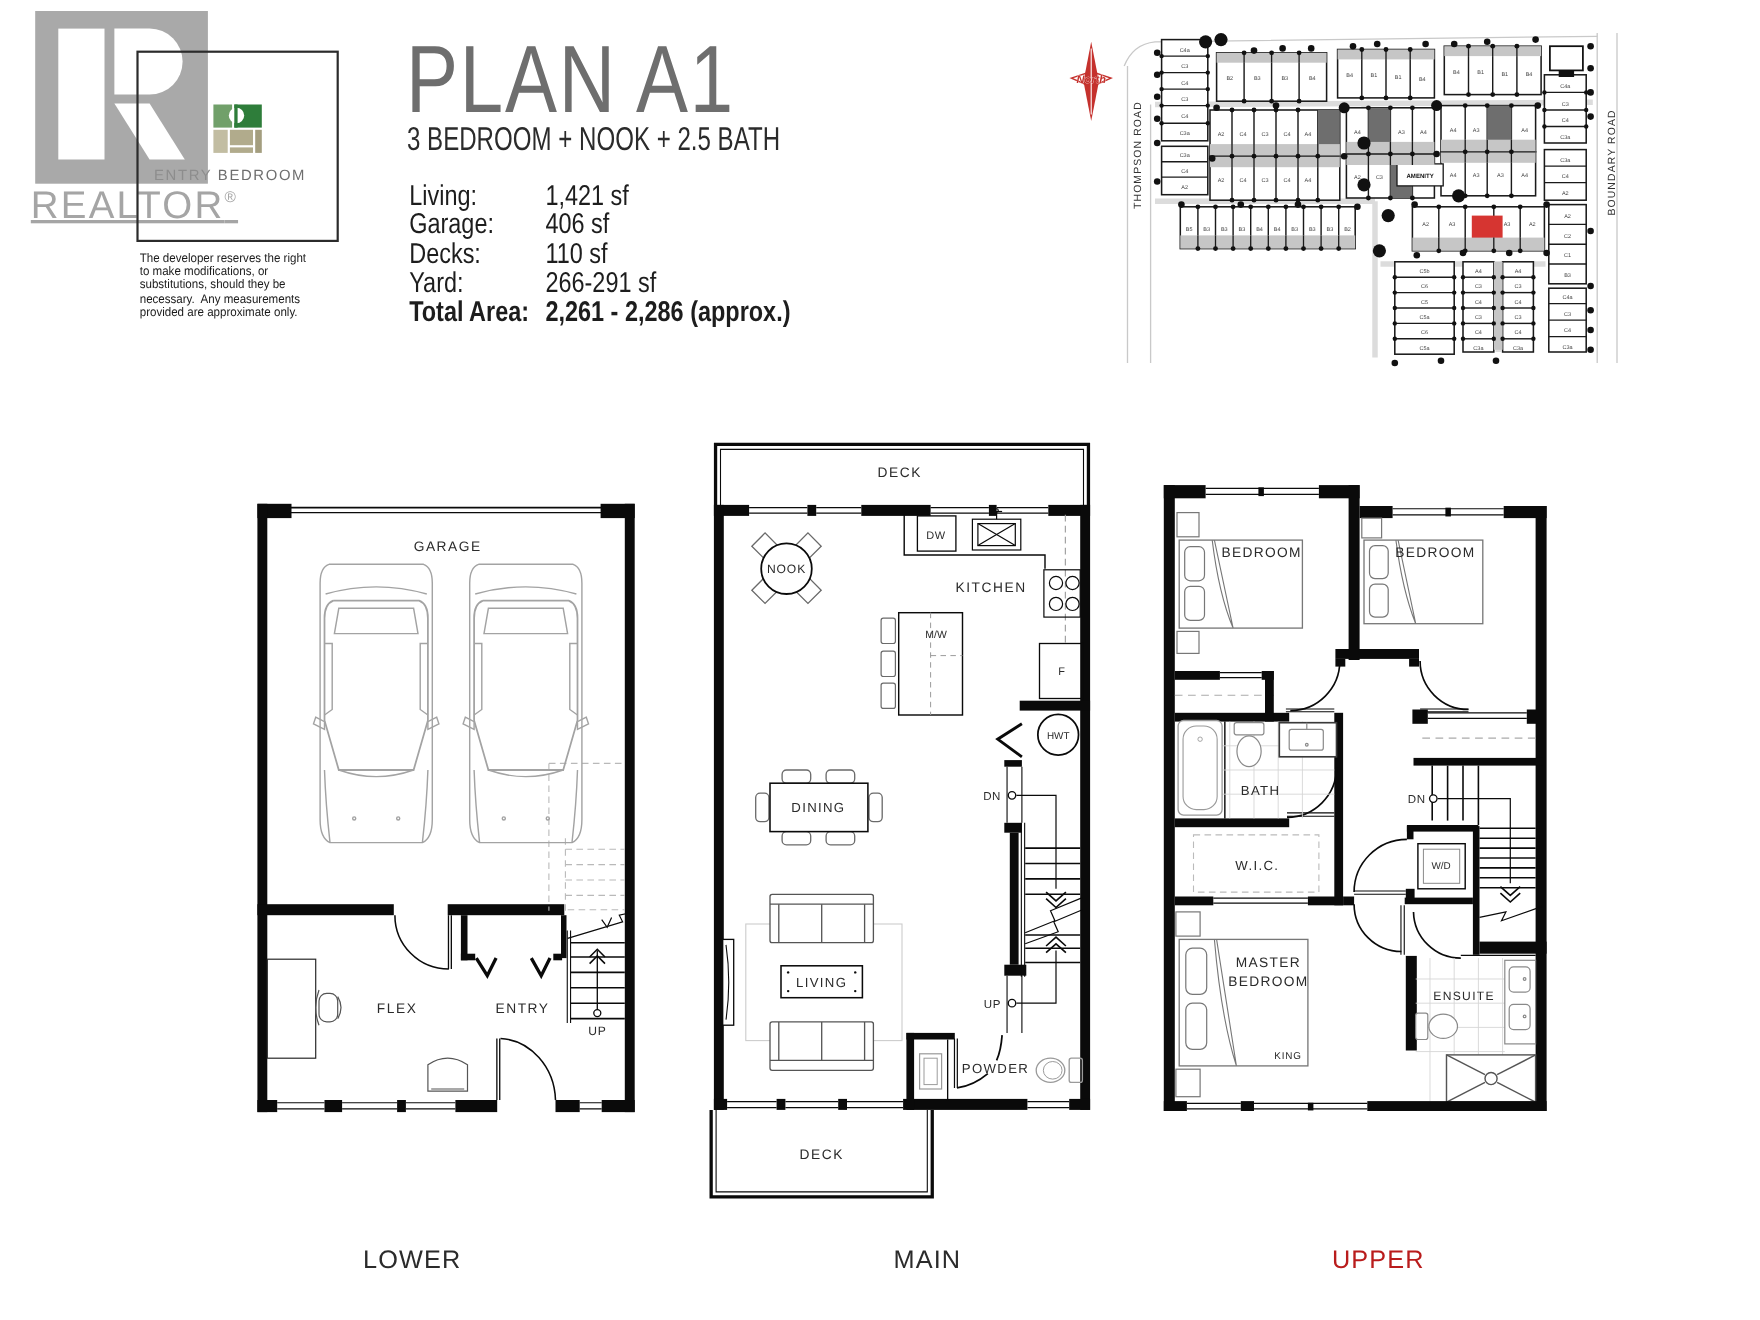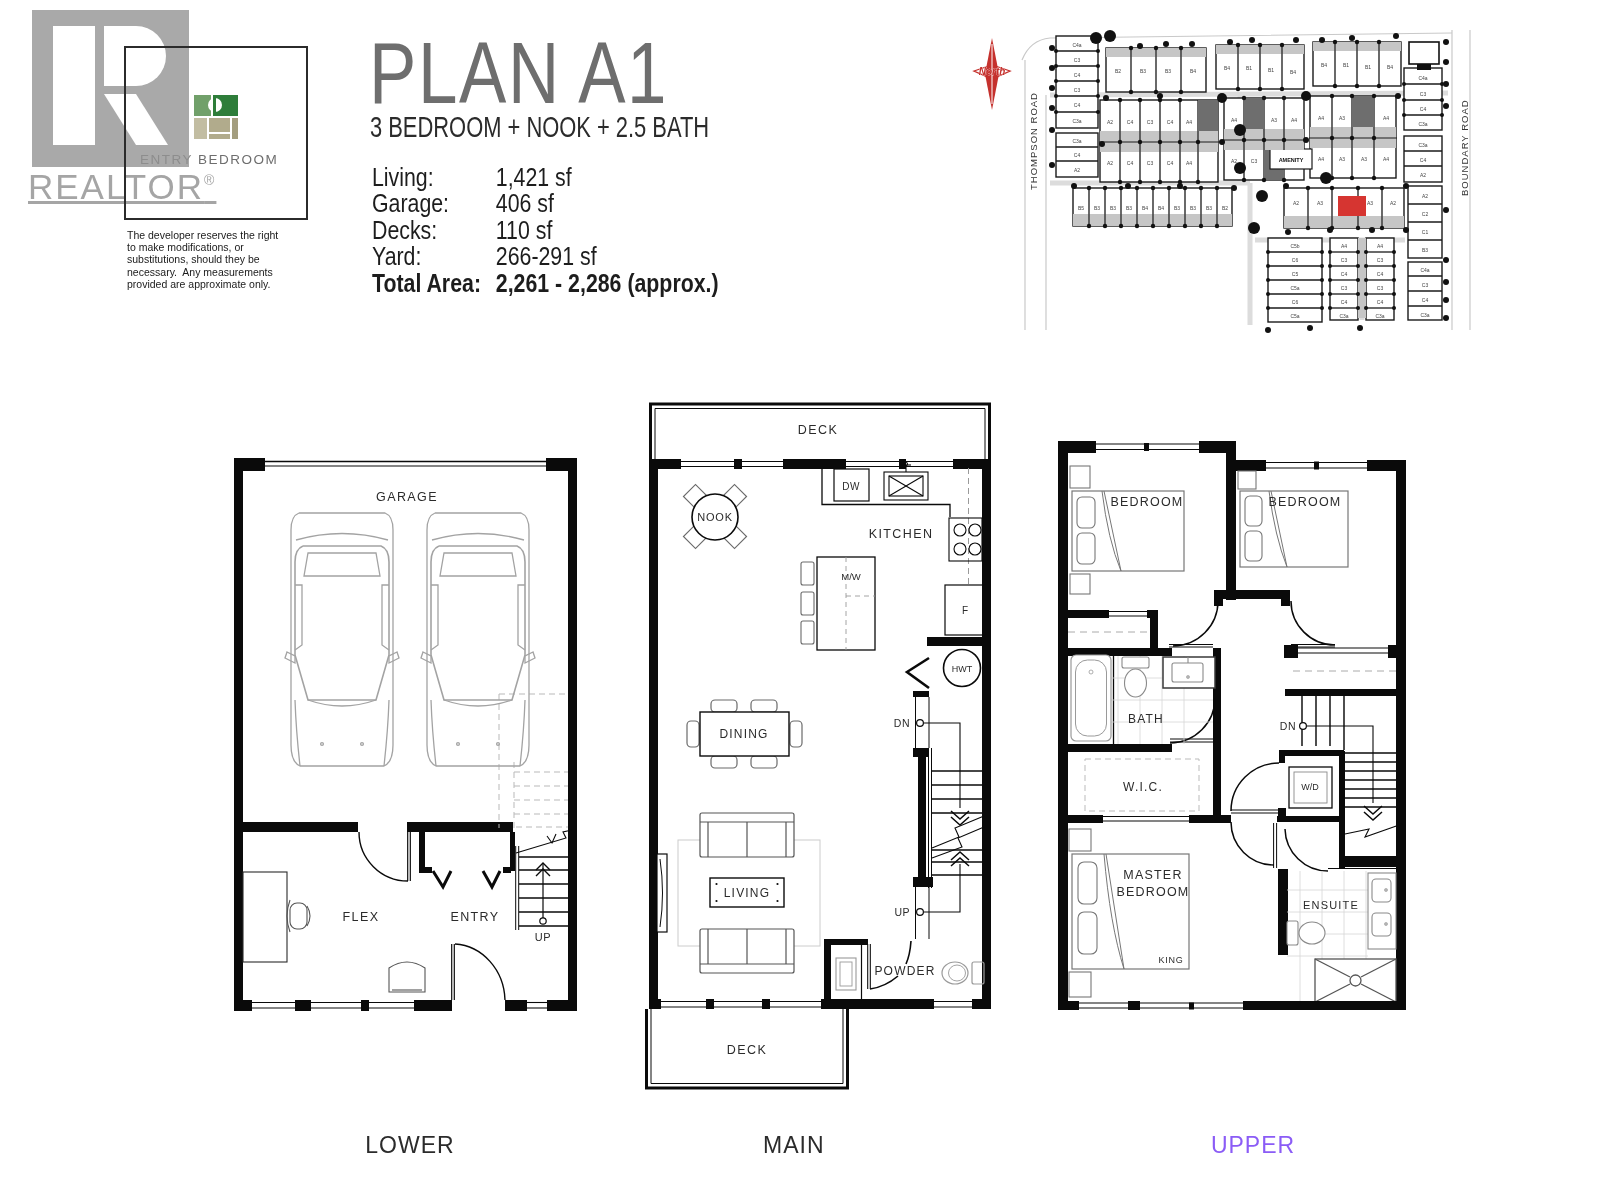--- a/index.html
+++ b/index.html
@@ -1185,17 +1185,17 @@
   <rect x="1240" y="491" width="108" height="76" fill="#ffffff" stroke="#777777" stroke-width="1.2"></rect>
   <rect x="1245" y="496" width="17" height="30" rx="5" fill="none" stroke="#777777" stroke-width="1.1"></rect>
   <rect x="1245" y="531" width="17" height="30" rx="5" fill="none" stroke="#777777" stroke-width="1.1"></rect>
   <path d="M 1271 491 L 1287 567 M 1287 567 Q 1275 537 1269 491" fill="none" stroke="#777777" stroke-width="1"></path>
   <rect x="1238" y="471" width="18" height="18" fill="none" stroke="#777777" stroke-width="1.1"></rect>
 
   <text x="1305" y="506" font-size="12.5" fill="#2b2b2b" text-anchor="middle" letter-spacing="1.2">BEDROOM</text>
  </g>
 </svg>
 
-<div class="abs" style="left:330px;top:1132px;width:160px;text-align:center;font-size:23px;color:#2b2b2b;letter-spacing:1px;">LOWER</div>
-
-<div class="abs" style="left:763px;top:1132px;width:160px;font-size:23px;color:#2b2b2b;letter-spacing:1px;">MAIN</div>
-
-<div class="abs" style="left:1173px;top:1132px;width:160px;text-align:center;font-size:23px;color:#8b5cf6;letter-spacing:1px;">UPPER</div>
+<div class="abs" style="left:330px;top:1132px;width:160px;text-align:left;font-size:23px;color:#2b2b2b;letter-spacing:1px;">LOWER</div>
+
+<div class="abs" style="left:763px;top:1132px;width:160px;text-align:center;font-size:23px;color:#2b2b2b;letter-spacing:1px;">MAIN</div>
+
+<div class="abs" style="left:1173px;top:1132px;width:160px;text-align:center;font-size:23px;color:#b91c1c;letter-spacing:1px;">UPPER</div>
 
 </body></html>

